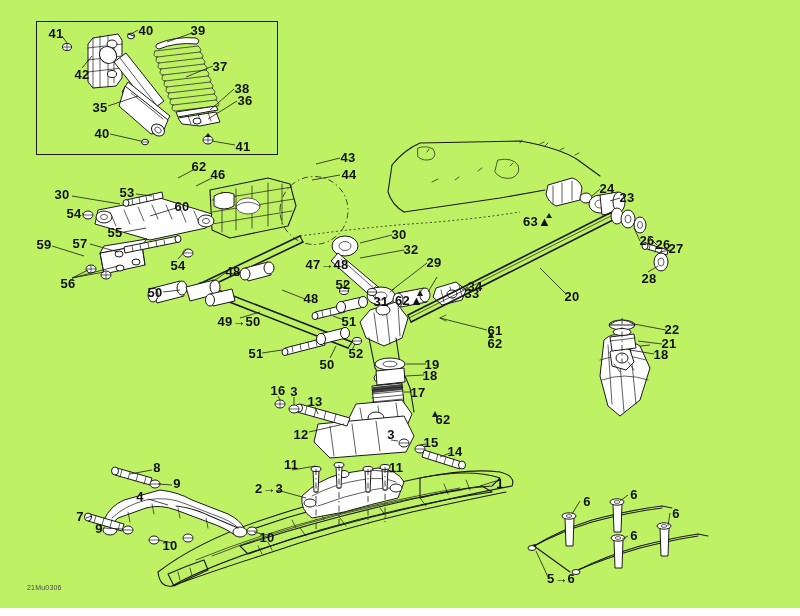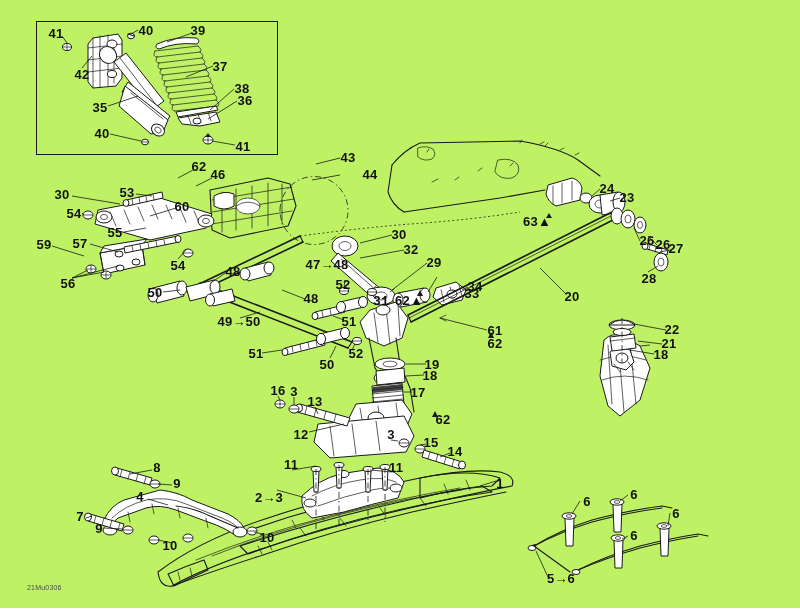--- a/index.html
+++ b/index.html
@@ -509,21 +509,21 @@
       <div class="callout" style="left: 146px; top: 30px;">40</div>
       <div class="callout" style="left: 198px; top: 30px;">39</div>
       <div class="callout" style="left: 82px; top: 74px;">42</div>
       <div class="callout" style="left: 220px; top: 66px;">37</div>
       <div class="callout" style="left: 242px; top: 88px;">38</div>
       <div class="callout" style="left: 245px; top: 100px;">36</div>
       <div class="callout" style="left: 100px; top: 107px;">35</div>
       <div class="callout" style="left: 102px; top: 133px;">40</div>
       <div class="callout" style="left: 243px; top: 146px;">41</div>
       <div class="callout" style="left: 348px; top: 157px;">43</div>
-      <div class="callout" style="left: 370px; top: 174px; text-align: right;">44</div>
+      <div class="callout" style="left: 349px; top: 174px; text-align: right;">44</div>
       <div class="callout" style="left: 199px; top: 166px;">62</div>
       <div class="callout" style="left: 218px; top: 174px;">46</div>
       <div class="callout" style="left: 62px; top: 194px;">30</div>
       <div class="callout" style="left: 127px; top: 192px;">53</div>
       <div class="callout" style="left: 182px; top: 206px;">60</div>
       <div class="callout" style="left: 74px; top: 213px;">54</div>
       <div class="callout" style="left: 115px; top: 232px;">55</div>
       <div class="callout" style="left: 44px; top: 244px;">59</div>
       <div class="callout" style="left: 80px; top: 243px;">57</div>
       <div class="callout" style="left: 178px; top: 265px;">54</div>
@@ -531,21 +531,21 @@
       <div class="callout" style="left: 233px; top: 271px;">48</div>
       <div class="callout" style="left: 155px; top: 292px;">50</div>
       <div class="callout" style="left: 311px; top: 298px;">48</div>
       <div class="callout" style="left: 231px; top: 321px; margin-left: 8px;">49→50</div>
       <div class="callout" style="left: 256px; top: 353px;">51</div>
       <div class="callout" style="left: 327px; top: 364px;">50</div>
       <div class="callout" style="left: 356px; top: 353px;">52</div>
       <div class="callout" style="left: 349px; top: 321px;">51</div>
       <div class="callout" style="left: 327px; top: 264px;">47→48</div>
       <div class="callout" style="left: 343px; top: 284px;">52</div>
-      <div class="callout" style="left: 381px; top: 301px; font-family: Liberation Mono, monospace;">31</div>
+      <div class="callout" style="left: 381px; top: 301px;">31</div>
       <div class="callout" style="left: 399px; top: 234px;">30</div>
       <div class="callout" style="left: 411px; top: 249px;">32</div>
       <div class="callout" style="left: 434px; top: 262px;">29</div>
       <div class="callout" style="left: 444px; top: 293px; margin-left: 28px;">33</div>
       <div class="callout" style="left: 475px; top: 286px;">34</div>
       <div class="callout" style="left: 409px; top: 300px;">62▲</div>
       <div class="callout" style="left: 607px; top: 188px;">24</div>
       <div class="callout" style="left: 627px; top: 197px;">23</div>
       <div class="callout" style="left: 537px; top: 221px;">63▲</div>
       <div class="callout" style="left: 647px; top: 240px;">26</div>
@@ -564,21 +564,21 @@
       <div class="callout" style="left: 278px; top: 390px;">16</div>
       <div class="callout" style="left: 294px; top: 391px;">3</div>
       <div class="callout" style="left: 315px; top: 401px; text-align: right;">13</div>
       <div class="callout" style="left: 301px; top: 434px;">12</div>
       <div class="callout" style="left: 443px; top: 419px;">62</div>
       <div class="callout" style="left: 391px; top: 434px;">3</div>
       <div class="callout" style="left: 431px; top: 442px;">15</div>
       <div class="callout" style="left: 455px; top: 451px;">14</div>
       <div class="callout" style="left: 291px; top: 464px;">11</div>
       <div class="callout" style="left: 396px; top: 467px;">11</div>
-      <div class="callout" style="left: 269px; top: 488px; margin-top: 9px;">2→3</div>
+      <div class="callout" style="left: 269px; top: 488px;">2→3</div>
       <div class="callout" style="left: 500px; top: 483px;">1</div>
       <div class="callout" style="left: 157px; top: 467px;">8</div>
       <div class="callout" style="left: 177px; top: 483px;">9</div>
       <div class="callout" style="left: 140px; top: 496px;">4</div>
       <div class="callout" style="left: 80px; top: 516px;">7</div>
       <div class="callout" style="left: 99px; top: 528px;">9</div>
       <div class="callout" style="left: 170px; top: 545px;">10</div>
       <div class="callout" style="left: 267px; top: 537px;">10</div>
       <div class="callout" style="left: 587px; top: 501px;">6</div>
       <div class="callout" style="left: 634px; top: 494px;">6</div>

